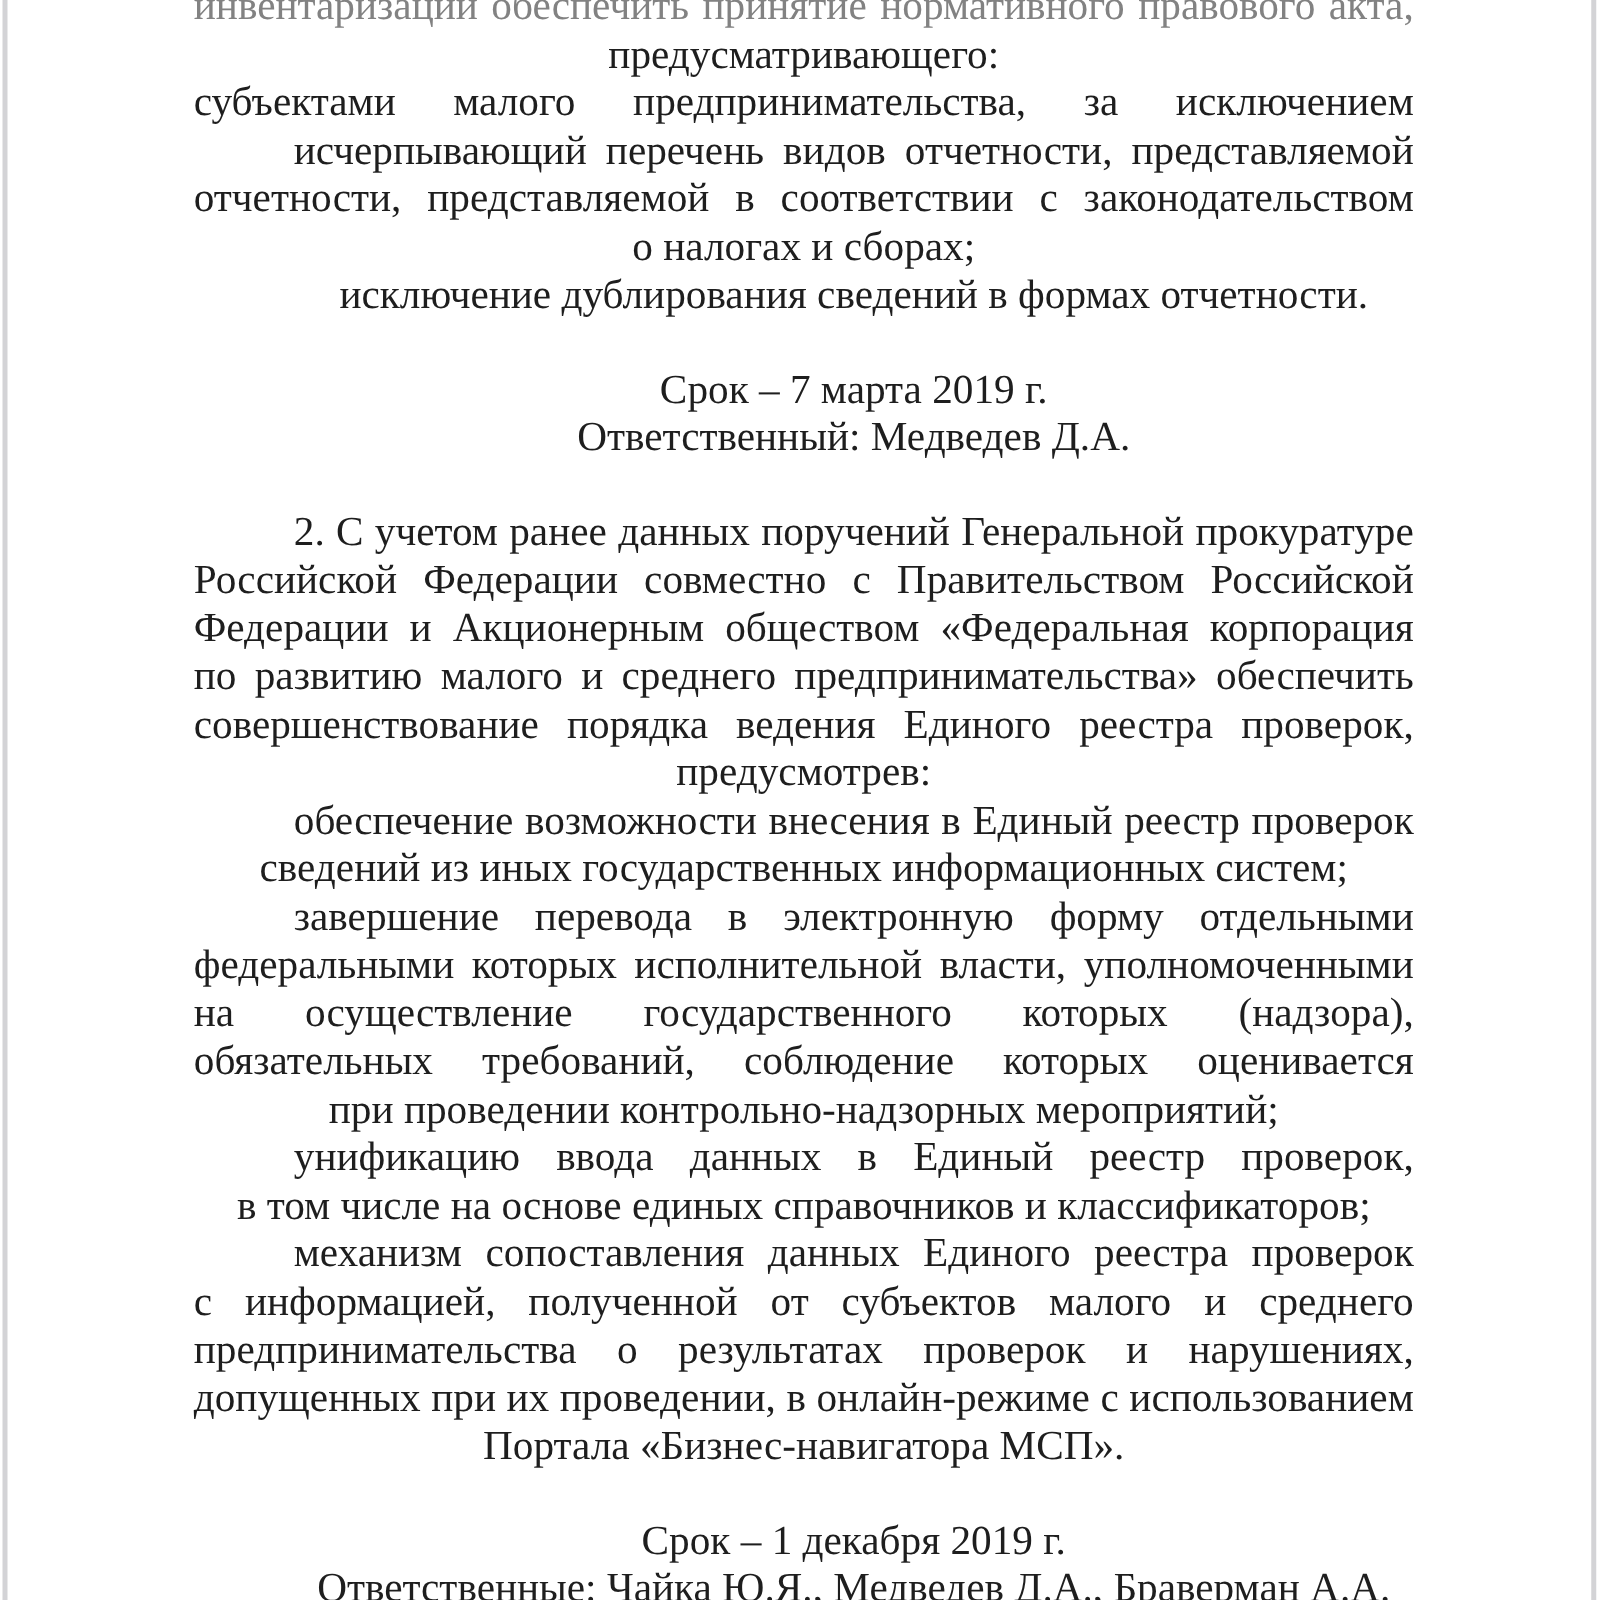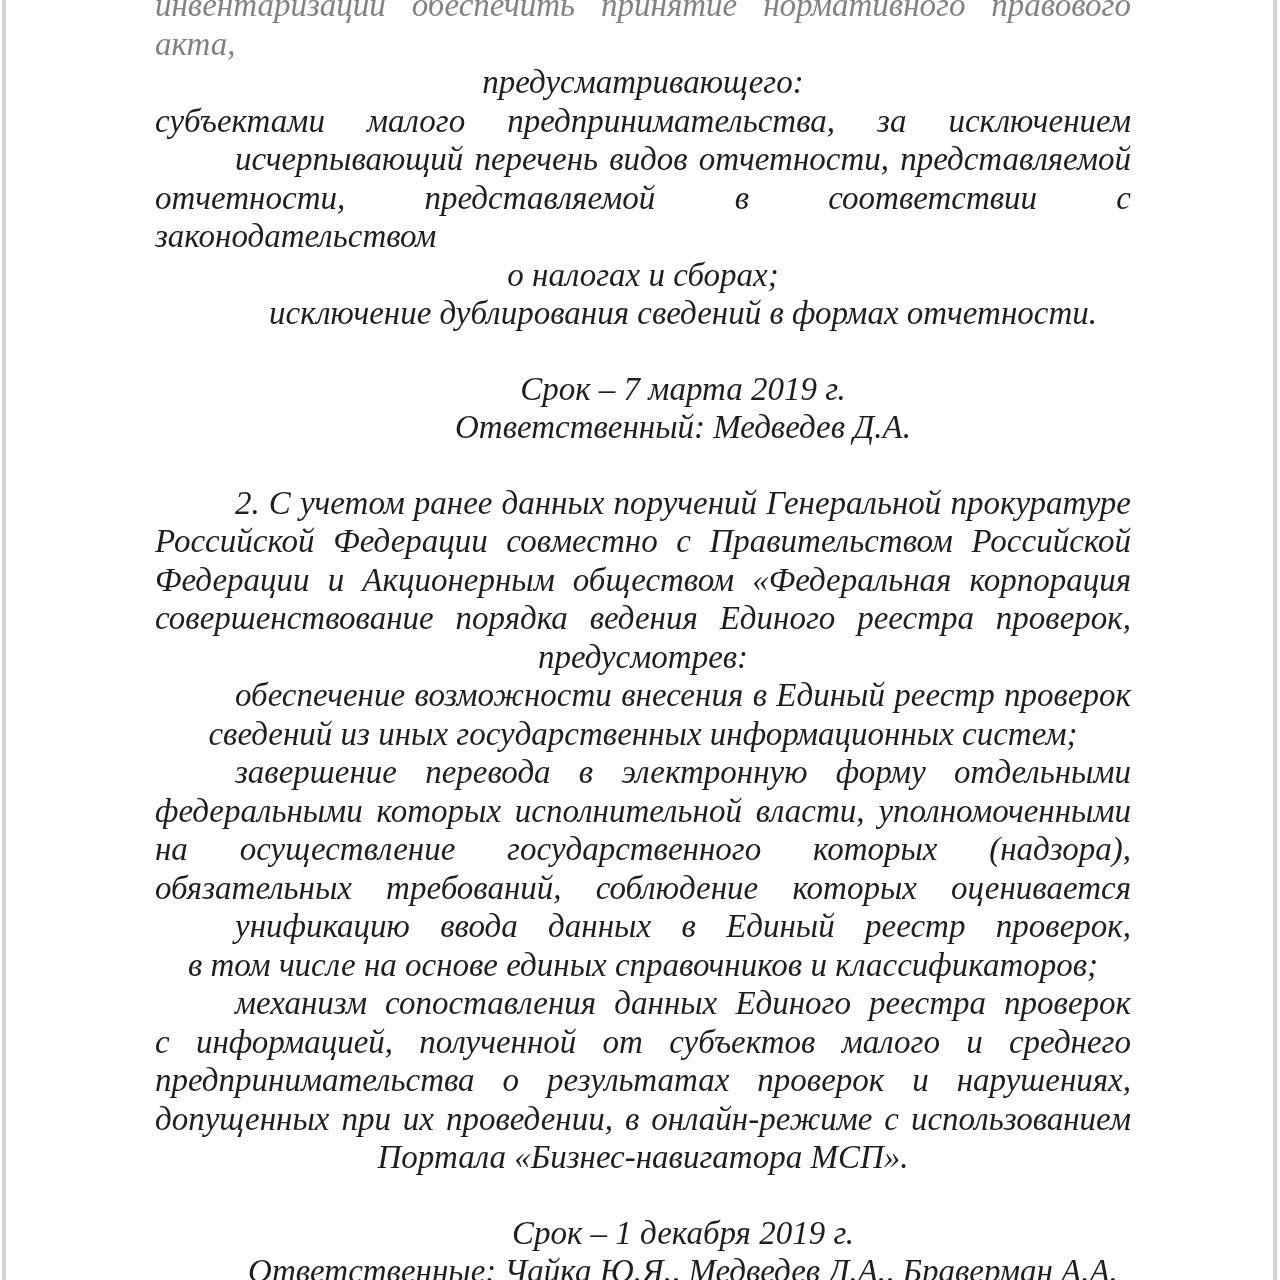--- a/index.html
+++ b/index.html
@@ -7,21 +7,20 @@
     padding: 0;
     background: #ffffff;
   }
   .page {
     position: relative;
     width: 1280px;
     height: 1280px;
     background: #ffffff;
     overflow: hidden;
     font-family: "Liberation Serif", "DejaVu Serif", serif;
-    font-style: italic;
   }
   .scan-edge {
     position: absolute;
     top: 0;
     bottom: 0;
     width: 4px;
     background: #d3d3d6;
   }
   .scan-edge.left  { left: 2px; }
   .scan-edge.right { right: 3px; }
@@ -68,32 +67,34 @@
       <div class="paragraph gap-before">
         <div class="line ind">Срок – 7 марта 2019 г.</div>
       </div>
       <div class="paragraph">
         <div class="line ind">Ответственный: Медведев Д.А.</div>
       </div>
       <div class="paragraph gap-before">
         <div class="line j ind">2. С учетом ранее данных поручений Генеральной прокуратуре</div>
         <div class="line j">Российской Федерации совместно с Правительством Российской</div>
         <div class="line j">Федерации и Акционерным обществом «Федеральная корпорация</div>
+        <div class="line j">по развитию малого и среднего предпринимательства» обеспечить</div>
         <div class="line j">совершенствование порядка ведения Единого реестра проверок,</div>
         <div class="line">предусмотрев:</div>
       </div>
       <div class="paragraph">
         <div class="line j ind">обеспечение возможности внесения в Единый реестр проверок</div>
         <div class="line">сведений из иных государственных информационных систем;</div>
       </div>
       <div class="paragraph">
         <div class="line j ind">завершение перевода в электронную форму отдельными</div>
         <div class="line j">федеральными которых исполнительной власти, уполномоченными</div>
         <div class="line j">на осуществление государственного которых (надзора),</div>
         <div class="line j">обязательных требований, соблюдение которых оценивается</div>
+        <div class="line">при проведении контрольно-надзорных мероприятий;</div>
       </div>
       <div class="paragraph">
         <div class="line j ind">унификацию ввода данных в Единый реестр проверок,</div>
         <div class="line">в том числе на основе единых справочников и классификаторов;</div>
       </div>
       <div class="paragraph">
         <div class="line j ind">механизм сопоставления данных Единого реестра проверок</div>
         <div class="line j">с информацией, полученной от субъектов малого и среднего</div>
         <div class="line j">предпринимательства о результатах проверок и нарушениях,</div>
         <div class="line j">допущенных при их проведении, в онлайн-режиме с использованием</div>

